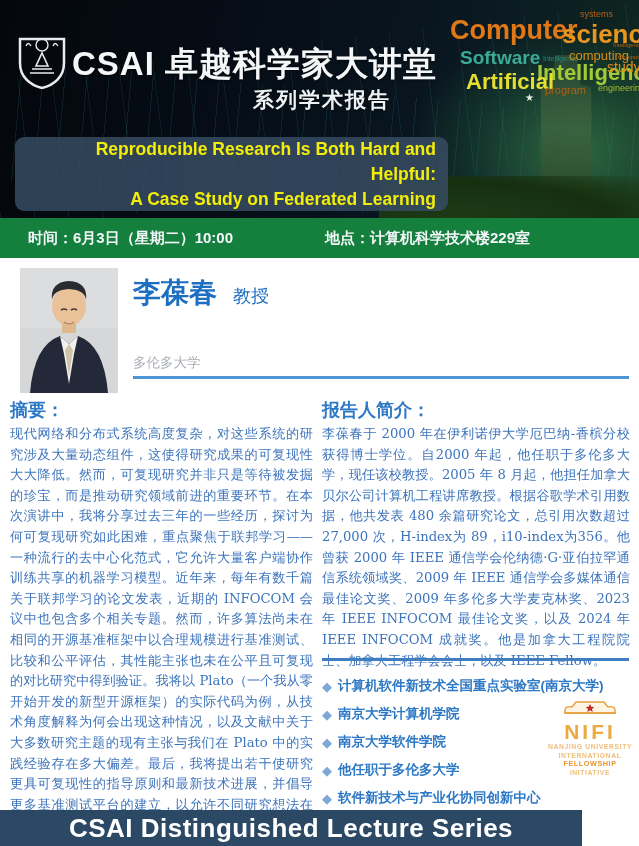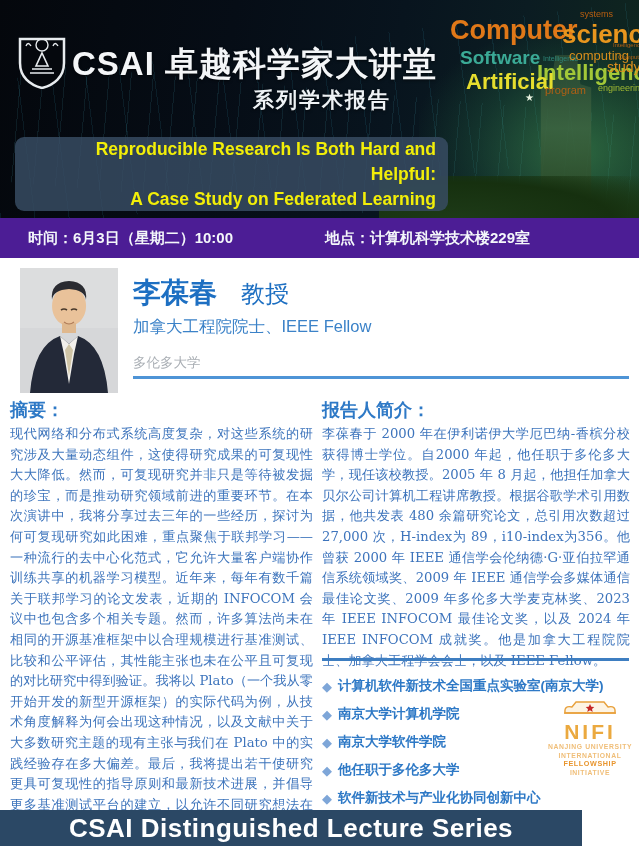--- a/index.html
+++ b/index.html
@@ -56,30 +56,30 @@
     position:absolute;left:15px;top:137px;width:433px;height:74px;
     background:rgba(56,76,99,0.84);border-radius:9px;
     display:flex;flex-direction:column;justify-content:center;
     padding-right:12px;box-sizing:border-box;
   }
   .talk-line{
     text-align:right;color:#f2ee08;font-size:17.5px;font-weight:bold;line-height:25px;padding-left:36px;
   }
   
   .infobar{
-    position:absolute;left:0;top:218px;width:639px;height:40px;background:#4c1d95;
+    position:absolute;left:0;top:218px;width:639px;height:40px;background:#15803d;
     color:#f4f7fa;font-size:15px;font-weight:bold;
   }
   .infobar .time{position:absolute;left:28px;top:11px;}
   .infobar .loc{position:absolute;left:325px;top:11px;}
   
   .photo{position:absolute;left:20px;top:268px;width:98px;height:125px;}
   .spk-name-row{position:absolute;left:133px;top:274px;}
   .spk-name{color:#1d6fc2;font-size:28px;font-weight:bold;}
-  .spk-title{color:#1d6fc2;font-size:24px;font-family:"DejaVu Serif",serif;margin-left:24px;}
+  .spk-title{color:#1d6fc2;font-size:18px;font-family:"DejaVu Serif",serif;margin-left:16px;}
   .spk-honors{position:absolute;left:133px;top:316px;color:#3b82c8;font-size:16.5px;}
   .spk-affil{position:absolute;left:133px;top:354px;color:#a9aeb4;font-size:13.5px;text-align:center;}
   .spk-rule{position:absolute;left:133px;top:376px;width:496px;height:3px;background:#4e94d6;}
   
   .sec-heading{position:absolute;color:#2e79c6;font-size:18px;font-weight:bold;}
   .h-abstract{left:10px;top:398px;}
   .h-bio{left:322px;top:398px;}
   .body-text{
     position:absolute;color:#3d74bc;font-size:13.2px;line-height:20.6px;
     text-align:justify;font-family:"DejaVu Serif",serif;
@@ -167,21 +167,20 @@
       <path d="M10 125 q4 -48 30 -57 l9 8 l9 -8 q26 9 30 57 Z" fill="#232938"></path>
       <path d="M40 68 l9 8 l9 -8 l-4 18 l-5 30 l-5 -30 Z" fill="#f2f0ec"></path>
       <path d="M49 76 l4 6 l-4 26 l-4 -26 Z" fill="#cfc4a6"></path>
       <path d="M41 42 q3 -2 6 0 M51 42 q3 -2 6 0" stroke="#4a3a2c" stroke-width="1.6" fill="none"></path>
       <path d="M44 54 q5 4 10 0" stroke="#b07d5a" stroke-width="1.2" fill="none"></path>
     </svg>
   </div>
   <div class="spk-name-row">
     <span class="spk-name">李葆春</span><span class="spk-title">教授</span>
   </div>
-  <div class="spk-honors">加拿大工程院院士、IEEE Fellow</div>
   <div class="spk-affil">多伦多大学</div>
   <div class="spk-rule"></div>
 
   <div class="sec-heading h-abstract">摘要：</div>
   <div class="body-text abstract-body">现代网络和分布式系统高度复杂，对这些系统的研究涉及大量动态组件，这使得研究成果的可复现性大大降低。然而，可复现研究并非只是等待被发掘的珍宝，而是推动研究领域前进的重要环节。在本次演讲中，我将分享过去三年的一些经历，探讨为何可复现研究如此困难，重点聚焦于联邦学习——一种流行的去中心化范式，它允许大量客户端协作训练共享的机器学习模型。近年来，每年有数千篇关于联邦学习的论文发表，近期的 INFOCOM 会议中也包含多个相关专题。然而，许多算法尚未在相同的开源基准框架中以合理规模进行基准测试、比较和公平评估，其性能主张也未在公平且可复现的对比研究中得到验证。我将以 Plato（一个我从零开始开发的新型开源框架）的实际代码为例，从技术角度解释为何会出现这种情况，以及文献中关于大多数研究主题的现有主张与我们在 Plato 中的实践经验存在多大偏差。最后，我将提出若干使研究更具可复现性的指导原则和最新技术进展，并倡导更多基准测试平台的建立，以允许不同研究想法在同一框架下进行公平比较。</div>
 
   <div class="sec-heading h-bio">报告人简介：</div>
   <div class="body-text bio-body">李葆春于 2000 年在伊利诺伊大学厄巴纳-香槟分校获得博士学位。自2000 年起，他任职于多伦多大学，现任该校教授。2005 年 8 月起，他担任加拿大贝尔公司计算机工程讲席教授。根据谷歌学术引用数据，他共发表 480 余篇研究论文，总引用次数超过 27,000 次，H-index为 89，i10-index为356。他曾获 2000 年 IEEE 通信学会伦纳德·G·亚伯拉罕通信系统领域奖、2009 年 IEEE 通信学会多媒体通信最佳论文奖、2009 年多伦多大学麦克林奖、2023 年 IEEE INFOCOM 最佳论文奖，以及 2024 年 IEEE INFOCOM 成就奖。他是加拿大工程院院士、加拿大工程学会会士，以及 IEEE Fellow。</div>
   <div class="bio-rule"></div>
 

